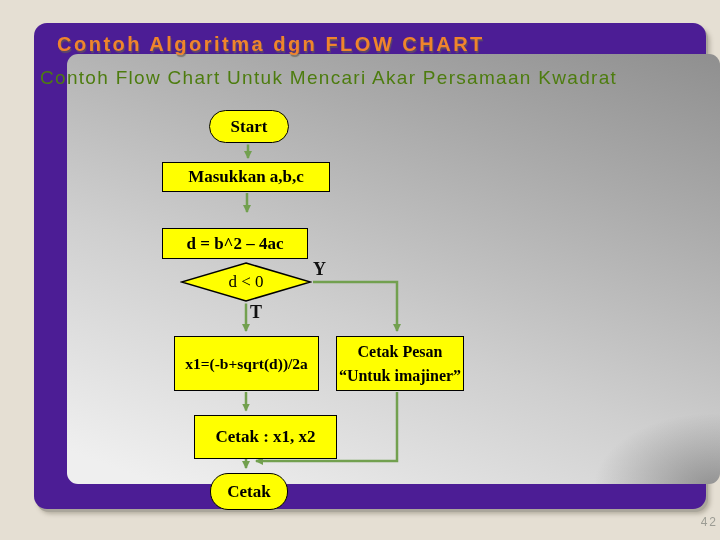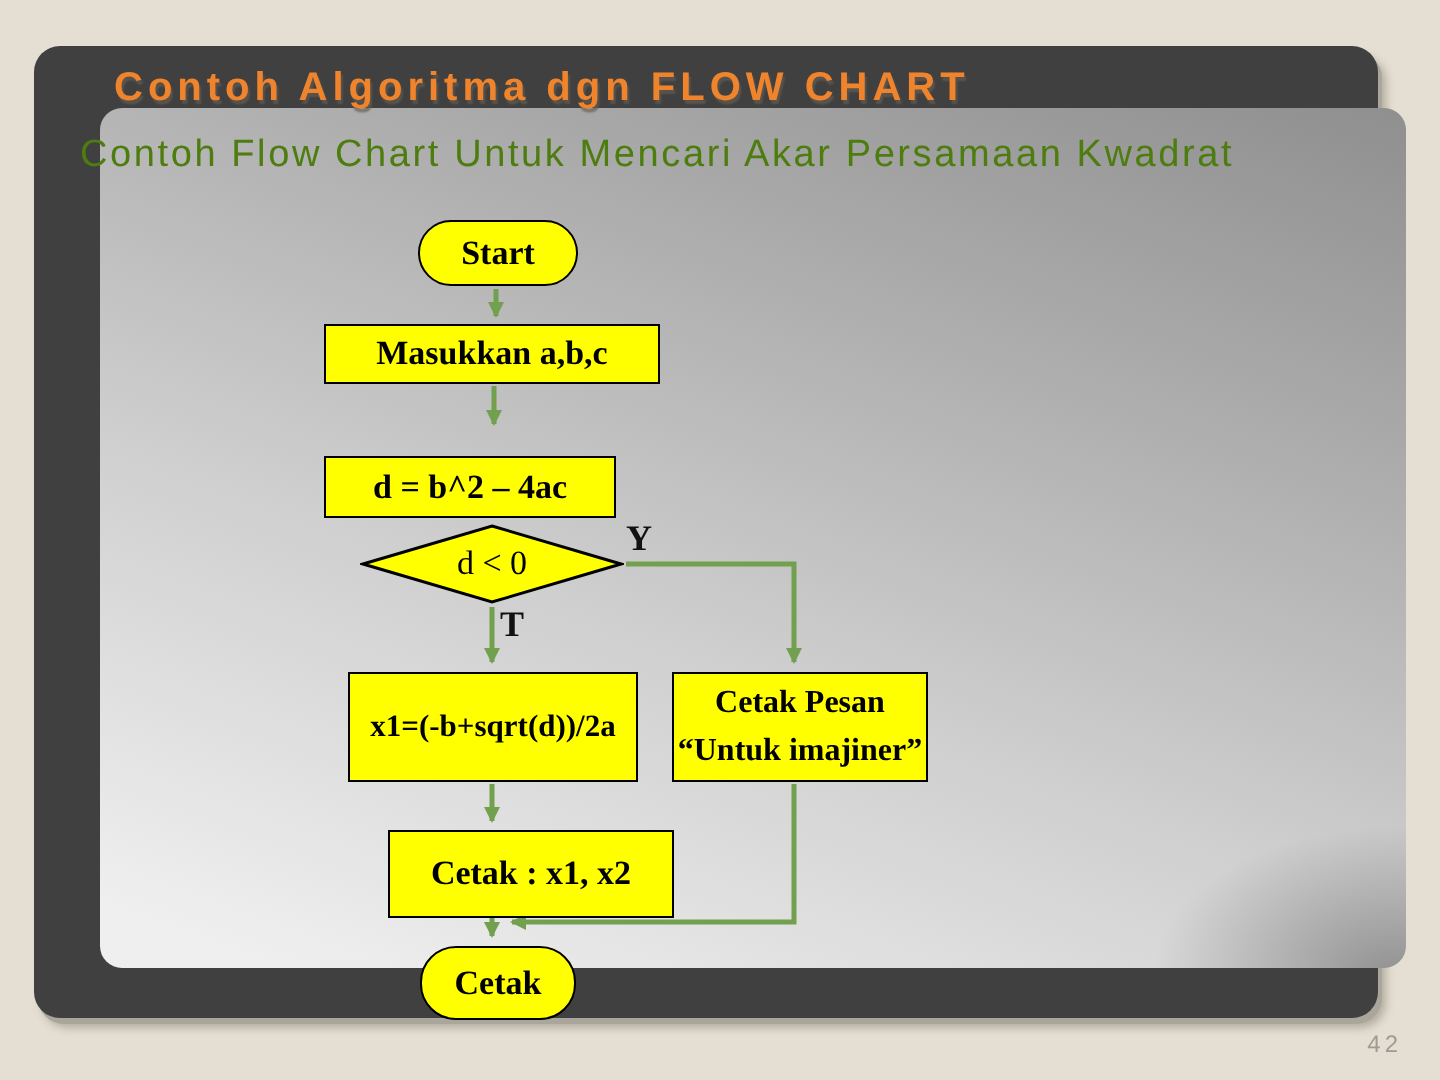--- a/index.html
+++ b/index.html
@@ -7,22 +7,22 @@
     width:720px;height:540px;
     font-family:"Liberation Sans",sans-serif;
     background:#e5dfd3;
   }
   .stage{
     position:relative;width:720px;height:540px;
     background:#e5dfd3;overflow:hidden;
   }
   
   .slide{
-    position:absolute;left:17px;top:23px;width:672px;height:486px;
-    background:#404040;border-radius:13px;
+    position:absolute;left:34px;top:23px;width:672px;height:486px;
+    background:#4c1d95;border-radius:13px;
     box-shadow:2px 3px 0 #aaa69b, 4px 5px 4px rgba(120,112,98,.45);
   }
   .panel{
     position:absolute;left:33px;top:31px;width:653px;height:430px;
     border-radius:11px;
     background:
       radial-gradient(160px 100px at 99% 101%, rgba(45,45,45,.40), rgba(45,45,45,0) 75%),
       linear-gradient(200deg,#8f8f8f 0%,#aaaaaa 26%,#cfcfcf 60%,#efefef 95%);
   }
   .page-num{

